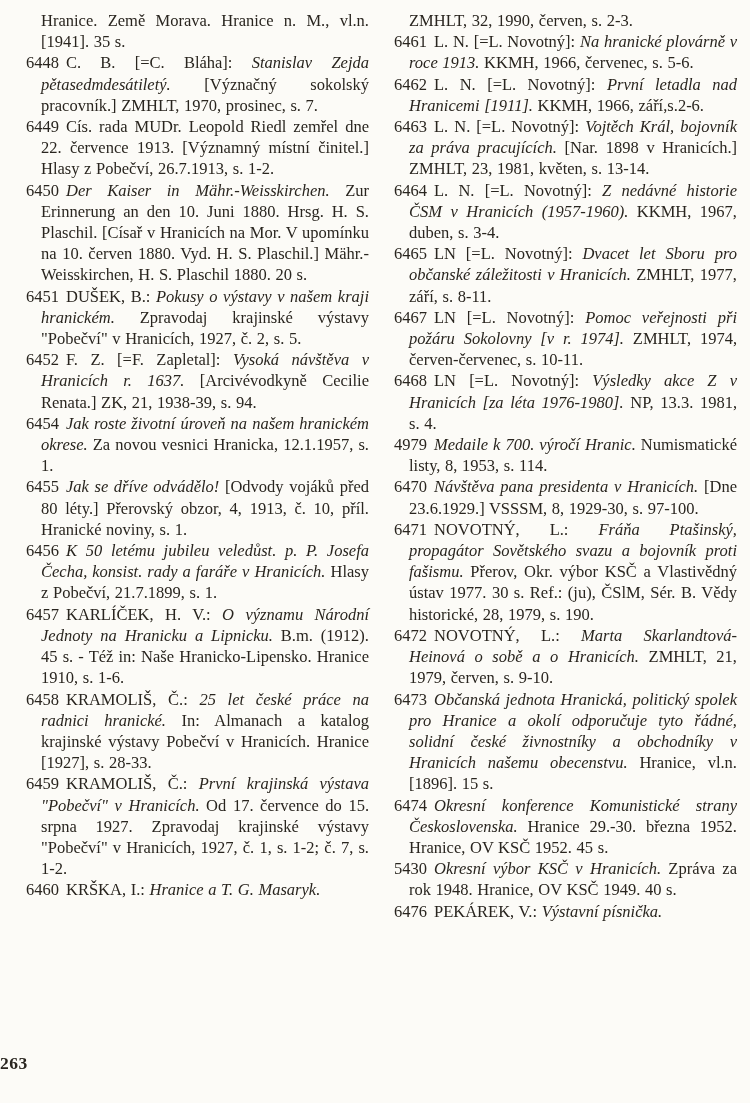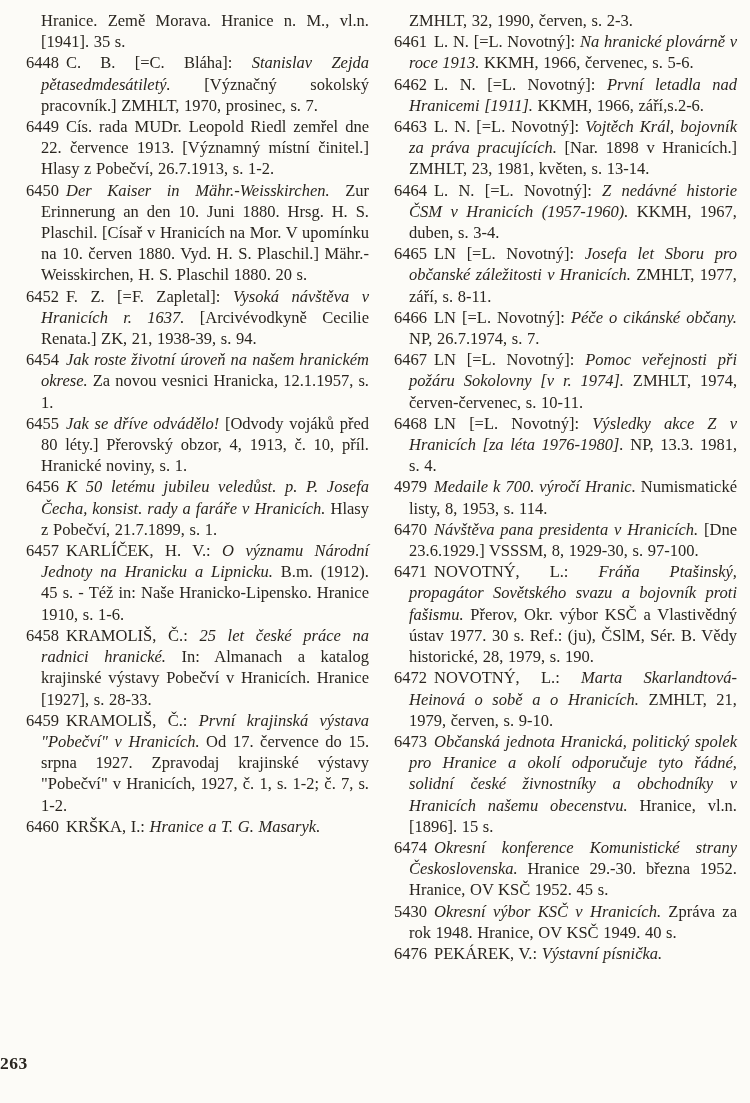--- a/index.html
+++ b/index.html
@@ -61,37 +61,37 @@
 </head>
 <body>
 
 <div class="page">
   <div class="columns">
     <div class="col" id="col-left">
         <p class="entry cont"><span class="rm">Hranice. Země Morava. Hranice n. M., vl.n. [1941]. 35 s.</span></p>
         <p class="entry"><span class="num">6448</span><span class="rm">C. B. [=C. Bláha]: </span><span class="it">Stanislav Zejda pětasedmdesátiletý.</span><span class="rm"> [Význačný sokolský pracovník.] ZMHLT, 1970, prosinec, s. 7.</span></p>
         <p class="entry"><span class="num">6449</span><span class="rm">Cís. rada MUDr. Leopold Riedl zemřel dne 22. července 1913. [Významný místní činitel.] Hlasy z Pobečví, 26.7.1913, s. 1-2.</span></p>
         <p class="entry"><span class="num">6450</span><span class="it">Der Kaiser in Mähr.-Weisskirchen.</span><span class="rm"> Zur Erinnerung an den 10. Juni 1880. Hrsg. H. S. Plaschil. [Císař v Hranicích na Mor. V upomínku na 10. červen 1880. Vyd. H. S. Plaschil.] Mähr.-Weisskirchen, H. S. Plaschil 1880. 20 s.</span></p>
+        <p class="entry"><span class="num">6451</span><span class="rm">DUŠEK, B.: </span><span class="it">Pokusy o výstavy v našem kraji hranickém.</span><span class="rm"> Zpravodaj krajinské výstavy "Pobečví" v Hranicích, 1927, č. 2, s. 5.</span></p>
         <p class="entry"><span class="num">6452</span><span class="rm">F. Z. [=F. Zapletal]: </span><span class="it">Vysoká návštěva v Hranicích r. 1637.</span><span class="rm"> [Arcivévodkyně Cecilie Renata.] ZK, 21, 1938-39, s. 94.</span></p>
         <p class="entry"><span class="num">6454</span><span class="it">Jak roste životní úroveň na našem hranickém okrese.</span><span class="rm"> Za novou vesnici Hranicka, 12.1.1957, s. 1.</span></p>
         <p class="entry"><span class="num">6455</span><span class="it">Jak se dříve odvádělo!</span><span class="rm"> [Odvody vojáků před 80 léty.] Přerovský obzor, 4, 1913, č. 10, příl. Hranické noviny, s. 1.</span></p>
         <p class="entry"><span class="num">6456</span><span class="it">K 50 letému jubileu veledůst. p. P. Josefa Čecha, konsist. rady a faráře v Hranicích.</span><span class="rm"> Hlasy z Pobečví, 21.7.1899, s. 1.</span></p>
         <p class="entry"><span class="num">6457</span><span class="rm">KARLÍČEK, H. V.: </span><span class="it">O významu Národní Jednoty na Hranicku a Lipnicku.</span><span class="rm"> B.m. (1912). 45 s. - Též in: Naše Hranicko-Lipensko. Hranice 1910, s. 1-6.</span></p>
         <p class="entry"><span class="num">6458</span><span class="rm">KRAMOLIŠ, Č.: </span><span class="it">25 let české práce na radnici hranické.</span><span class="rm"> In: Almanach a katalog krajinské výstavy Pobečví v Hranicích. Hranice [1927], s. 28-33.</span></p>
         <p class="entry"><span class="num">6459</span><span class="rm">KRAMOLIŠ, Č.: </span><span class="it">První krajinská výstava "Pobečví" v Hranicích.</span><span class="rm"> Od 17. července do 15. srpna 1927. Zpravodaj krajinské výstavy "Pobečví" v Hranicích, 1927, č. 1, s. 1-2; č. 7, s. 1-2.</span></p>
         <p class="entry"><span class="num">6460</span><span class="rm">KRŠKA, I.: </span><span class="it">Hranice a T. G. Masaryk.</span></p>
       </div>
     <div class="col" id="col-right">
         <p class="entry cont"><span class="rm">ZMHLT, 32, 1990, červen, s. 2-3.</span></p>
         <p class="entry"><span class="num">6461</span><span class="rm">L. N. [=L. Novotný]: </span><span class="it">Na hranické plovárně v roce 1913.</span><span class="rm"> KKMH, 1966, červenec, s. 5-6.</span></p>
         <p class="entry"><span class="num">6462</span><span class="rm">L. N. [=L. Novotný]: </span><span class="it">První letadla nad Hranicemi [1911].</span><span class="rm"> KKMH, 1966, září,s.2-6.</span></p>
         <p class="entry"><span class="num">6463</span><span class="rm">L. N. [=L. Novotný]: </span><span class="it">Vojtěch Král, bojovník za práva pracujících.</span><span class="rm"> [Nar. 1898 v Hranicích.] ZMHLT, 23, 1981, květen, s. 13-14.</span></p>
         <p class="entry"><span class="num">6464</span><span class="rm">L. N. [=L. Novotný]: </span><span class="it">Z nedávné historie ČSM v Hranicích (1957-1960).</span><span class="rm"> KKMH, 1967, duben, s. 3-4.</span></p>
-        <p class="entry"><span class="num">6465</span><span class="rm">LN [=L. Novotný]: </span><span class="it">Josefa let Sboru pro občanské záležitosti v Hranicích.</span><span class="rm"> ZMHLT, 1977, září, s. 8-11.</span></p>
-        <p class="entry"><span class="num">6466</span><span class="rm">LN [=L. Novotný]: </span><span class="it">Péče o cikánské občany.</span><span class="rm"> NP, 26.7.1974, s. 7.</span></p>
+        <p class="entry"><span class="num">6465</span><span class="rm">LN [=L. Novotný]: </span><span class="it">Dvacet let Sboru pro občanské záležitosti v Hranicích.</span><span class="rm"> ZMHLT, 1977, září, s. 8-11.</span></p>
         <p class="entry"><span class="num">6467</span><span class="rm">LN [=L. Novotný]: </span><span class="it">Pomoc veřejnosti při požáru Sokolovny [v r. 1974].</span><span class="rm"> ZMHLT, 1974, červen-červenec, s. 10-11.</span></p>
         <p class="entry"><span class="num">6468</span><span class="rm">LN [=L. Novotný]: </span><span class="it">Výsledky akce Z v Hranicích [za léta 1976-1980].</span><span class="rm"> NP, 13.3. 1981, s. 4.</span></p>
         <p class="entry"><span class="num">4979</span><span class="it">Medaile k 700. výročí Hranic.</span><span class="rm"> Numismatické listy, 8, 1953, s. 114.</span></p>
         <p class="entry"><span class="num">6470</span><span class="it">Návštěva pana presidenta v Hranicích.</span><span class="rm"> [Dne 23.6.1929.] VSSSM, 8, 1929-30, s. 97-100.</span></p>
         <p class="entry"><span class="num">6471</span><span class="rm">NOVOTNÝ, L.: </span><span class="it">Fráňa Ptašinský, propagátor Sovětského svazu a bojovník proti fašismu.</span><span class="rm"> Přerov, Okr. výbor KSČ a Vlastivědný ústav 1977. 30 s. Ref.: (ju), ČSlM, Sér. B. Vědy historické, 28, 1979, s. 190.</span></p>
         <p class="entry"><span class="num">6472</span><span class="rm">NOVOTNÝ, L.: </span><span class="it">Marta Skarlandtová-Heinová o sobě a o Hranicích.</span><span class="rm"> ZMHLT, 21, 1979, červen, s. 9-10.</span></p>
         <p class="entry"><span class="num">6473</span><span class="it">Občanská jednota Hranická, politický spolek pro Hranice a okolí odporučuje tyto řádné, solidní české živnostníky a obchodníky v Hranicích našemu obecenstvu.</span><span class="rm"> Hranice, vl.n. [1896]. 15 s.</span></p>
         <p class="entry"><span class="num">6474</span><span class="it">Okresní konference Komunistické strany Československa.</span><span class="rm"> Hranice 29.-30. března 1952. Hranice, OV KSČ 1952. 45 s.</span></p>
         <p class="entry"><span class="num">5430</span><span class="it">Okresní výbor KSČ v Hranicích.</span><span class="rm"> Zpráva za rok 1948. Hranice, OV KSČ 1949. 40 s.</span></p>
         <p class="entry"><span class="num">6476</span><span class="rm">PEKÁREK, V.: </span><span class="it">Výstavní písnička.</span></p>

